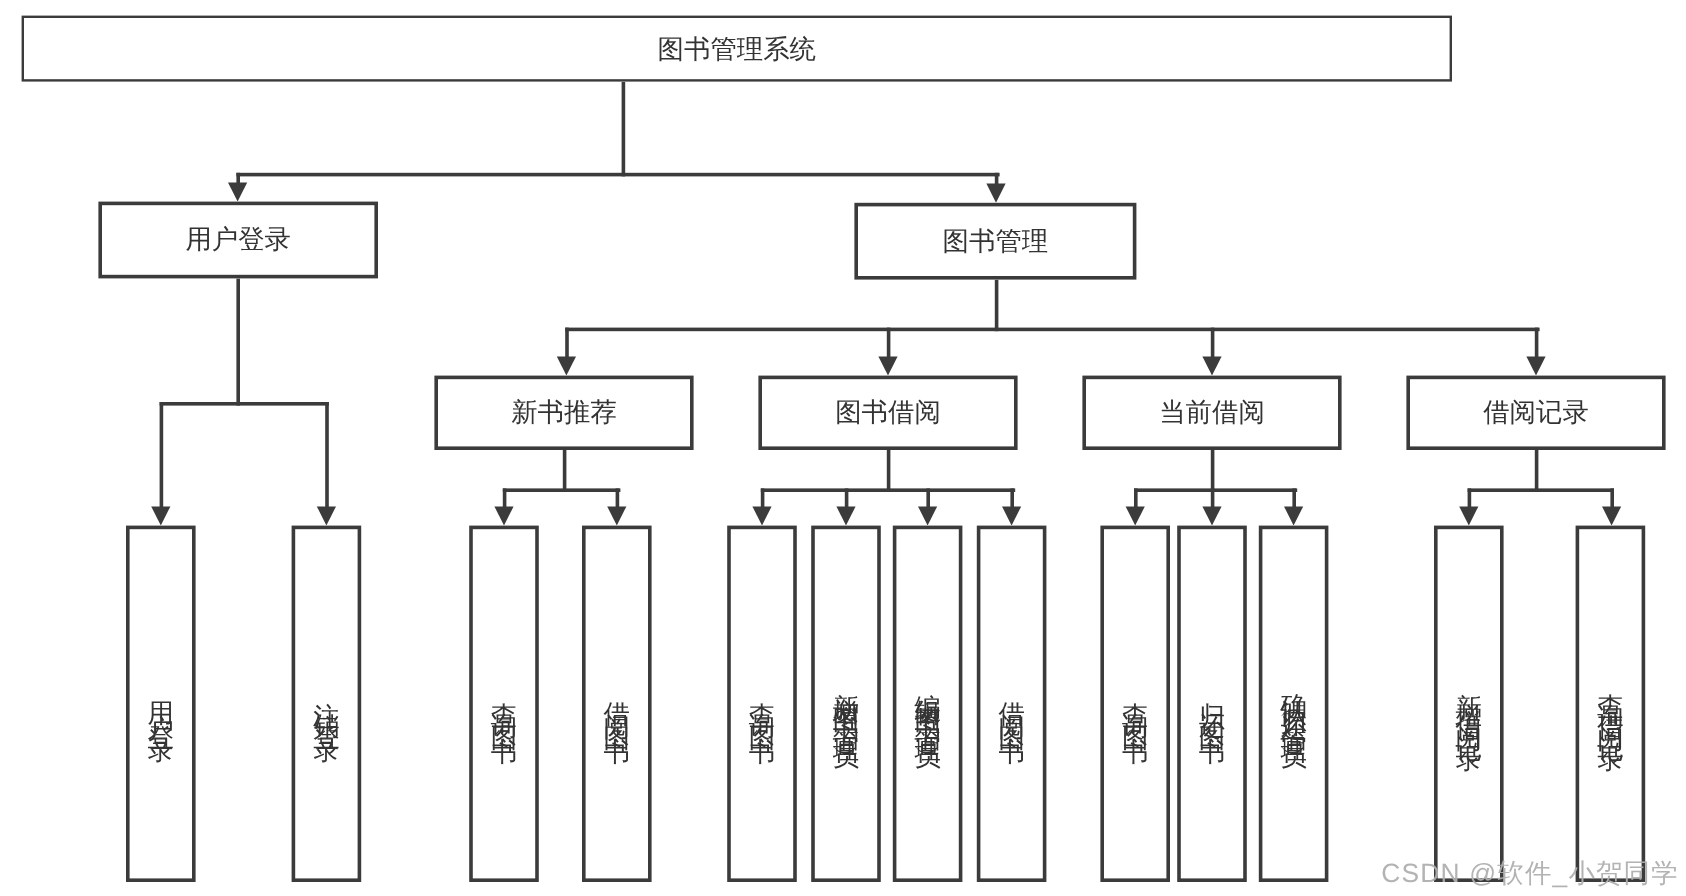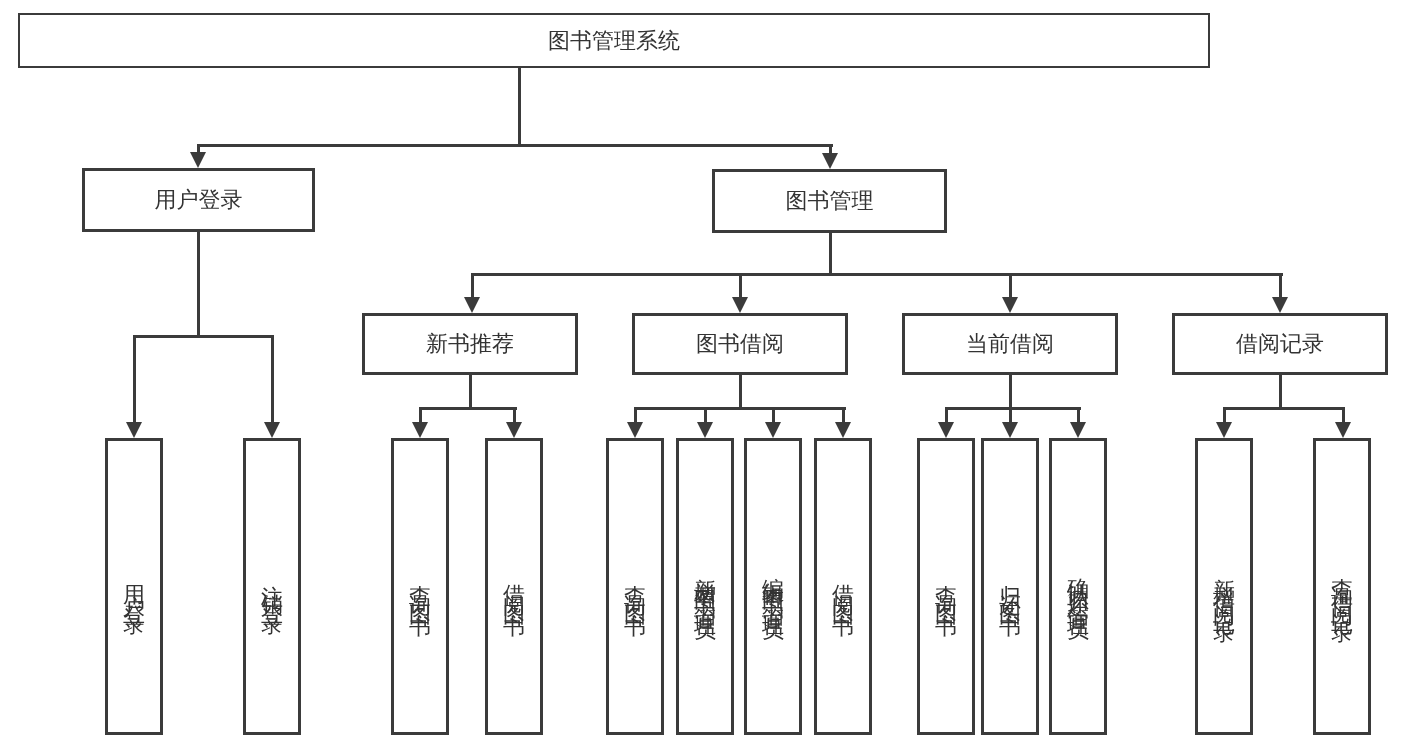--- a/index.html
+++ b/index.html
@@ -189,14 +189,15 @@
   <div class="ar" style="left:1002px; top:422px;"></div>
   <div class="ar" style="left:1070px; top:422px;"></div>
 
   <div class="ln" style="left:1279px; top:375px; width:3px;  height:35px;"></div>
   <div class="ln" style="left:1223px; top:407px; width:122px; height:3px;"></div>
   <div class="ln" style="left:1223px; top:407px; width:3px; height:18px;"></div>
   <div class="ln" style="left:1342px; top:407px; width:3px; height:18px;"></div>
   <div class="ar" style="left:1216px; top:422px;"></div>
   <div class="ar" style="left:1335px; top:422px;"></div>
 
+  <div class="watermark">CSDN @软件_小贺同学</div>
 
 </div>
 
 </body></html>

